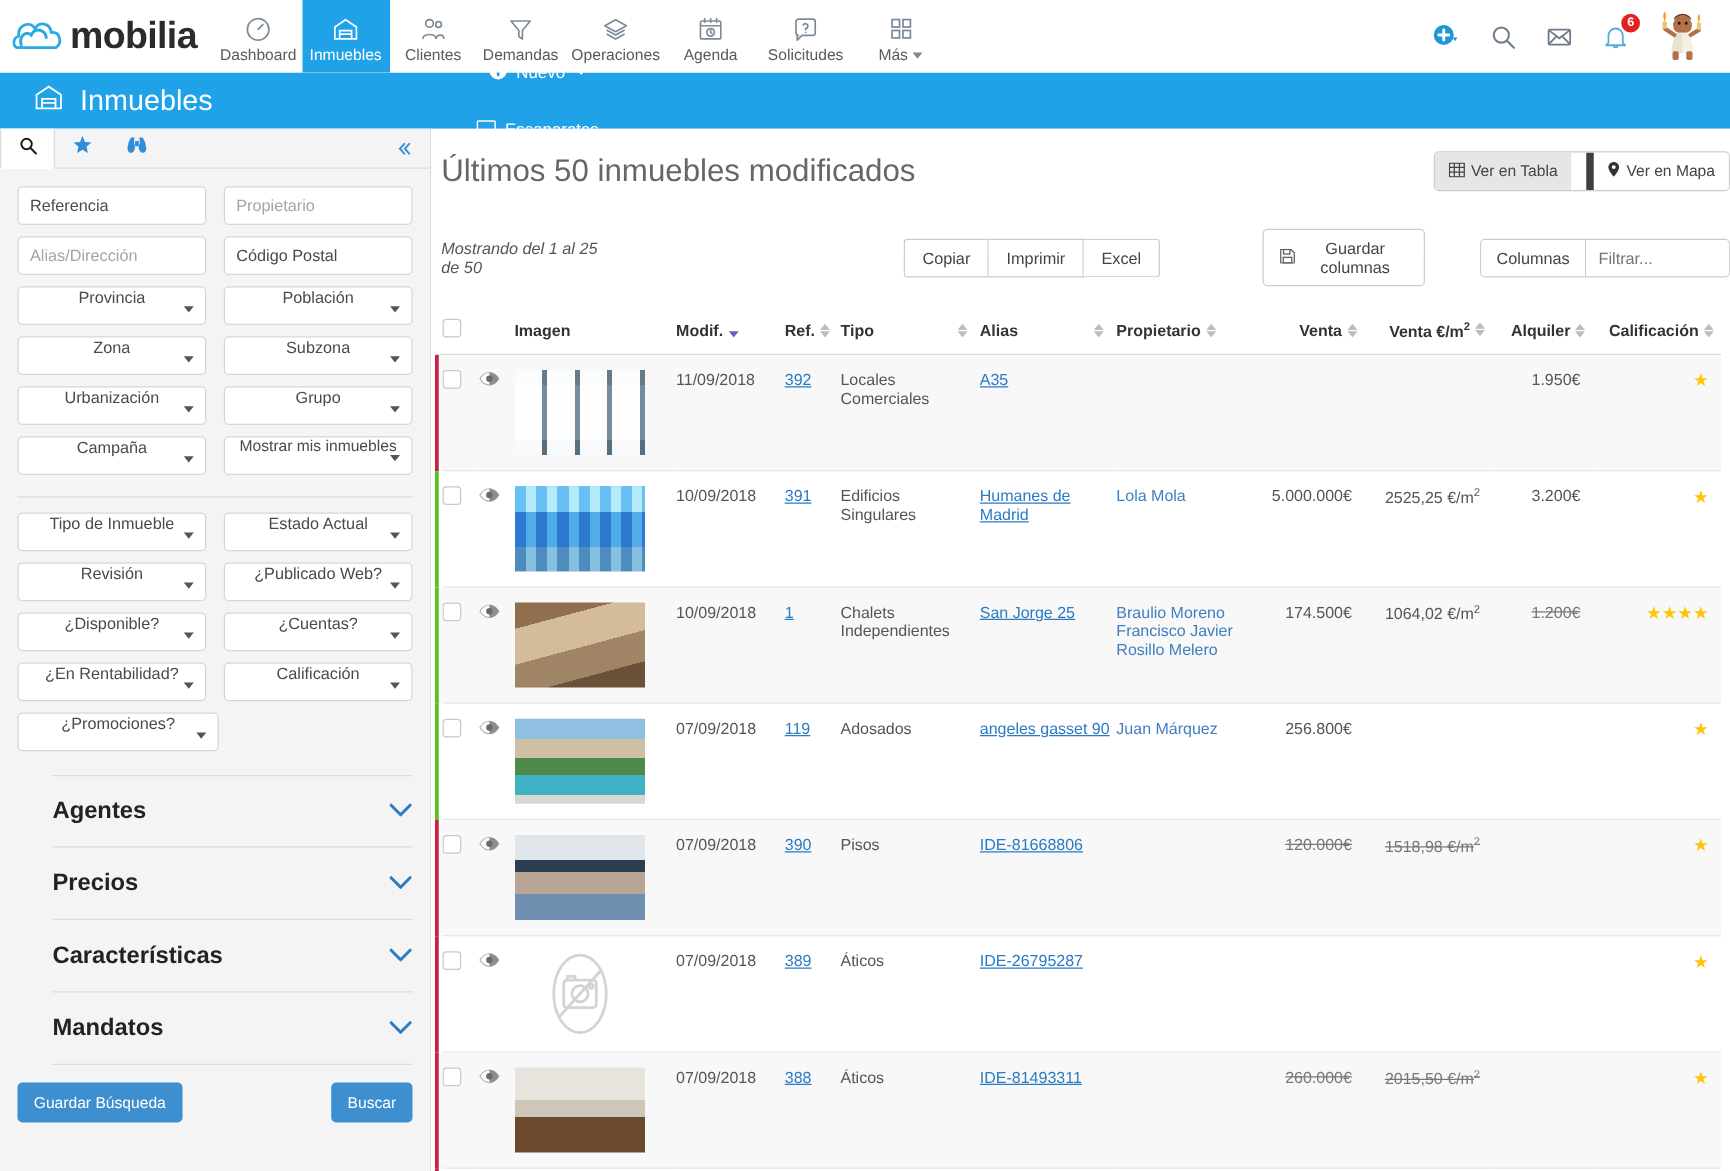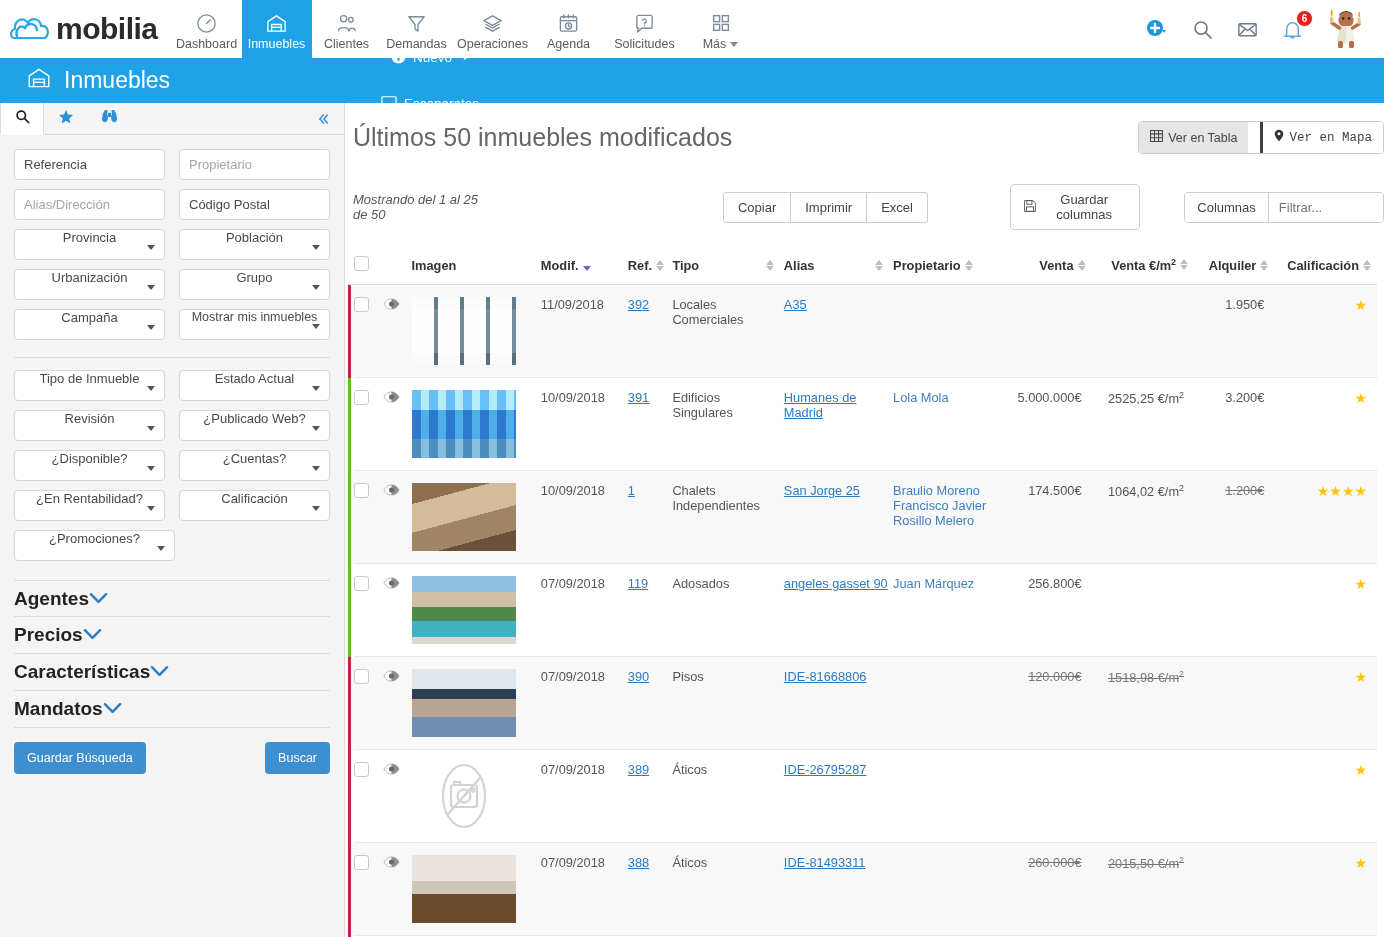--- a/index.html
+++ b/index.html
@@ -135,24 +135,25 @@
     border-left: 4.5px solid transparent; border-right: 4.5px solid transparent;
     border-top: 5px solid #555;
     flex: none;
   }
   .field.tight .ftxt { font-size: 12.5px; }
   .sep { height: 1px; background: #dcdcdc; margin: 8px 14px 12px 14px; }
   .spacer-empty { flex: 1; }
 
   .accordion { padding: 0 14px; }
   .acc-item {
-    display: flex; align-items: center; 
-    height: 37px;
+    display: flex; align-items: center; justify-content: space-between;
+    height: 58px;
     border-bottom: 1px solid #dcdcdc;
     cursor: pointer;
+    margin-left: 28px;
   }
   .acc-item:first-child { border-top: 1px solid #dcdcdc; }
   .acc-label { font-size: 19px; font-weight: bold; color: #222; }
   .acc-chev { color: #2e7cc4; font-size: 17px; }
 
   .side-buttons {
     display: flex; justify-content: space-between;
     padding: 14px 14px 0 14px;
   }
   .btn-blue {
@@ -177,21 +178,21 @@
     border-radius: 4px; overflow: hidden;
     border: 1px solid #ccc;
     gap: 12px;
   }
   .vt-btn {
     font-size: 12.5px; padding: 7px 11px;
     background: #fff; color: #444; cursor: pointer;
     display: flex; align-items: center; gap: 5px; white-space: nowrap;
   }
   .vt-btn.active { background: #e6e6e6; }
-  .vt-btn + .vt-btn { border-left: 3px solid #404040; font-family: Liberation Mono, monospace; }
+  .vt-btn + .vt-btn { border-left: 6px solid #404040; }
 
   .toolsrow {
     display: flex; align-items: center;
     margin-top: 30px; padding-left: 8px;
   }
   .showing { font-size: 13px; color: #555; font-style: italic; }
   .btn-group { display: flex; margin-left: 238px; border-radius: 3px; }
   .tbtn {
     font-size: 13px; padding: 7px 14px;
     border: 1px solid #ccc; background: #fff; color: #444;
@@ -535,20 +536,30 @@
           <span class="ftxt">Código Postal</span>
         </div>
       </div>
       <div class="frow">
         <div class="field select">
           <span class="ftxt">Provincia</span>
           <span class="caret-dn"></span>
         </div>
         <div class="field select">
           <span class="ftxt">Población</span>
+          <span class="caret-dn"></span>
+        </div>
+      </div>
+      <div class="frow">
+        <div class="field select">
+          <span class="ftxt">Zona</span>
+          <span class="caret-dn"></span>
+        </div>
+        <div class="field select">
+          <span class="ftxt">Subzona</span>
           <span class="caret-dn"></span>
         </div>
       </div>
       <div class="frow">
         <div class="field select">
           <span class="ftxt">Urbanización</span>
           <span class="caret-dn"></span>
         </div>
         <div class="field select">
           <span class="ftxt">Grupo</span>

